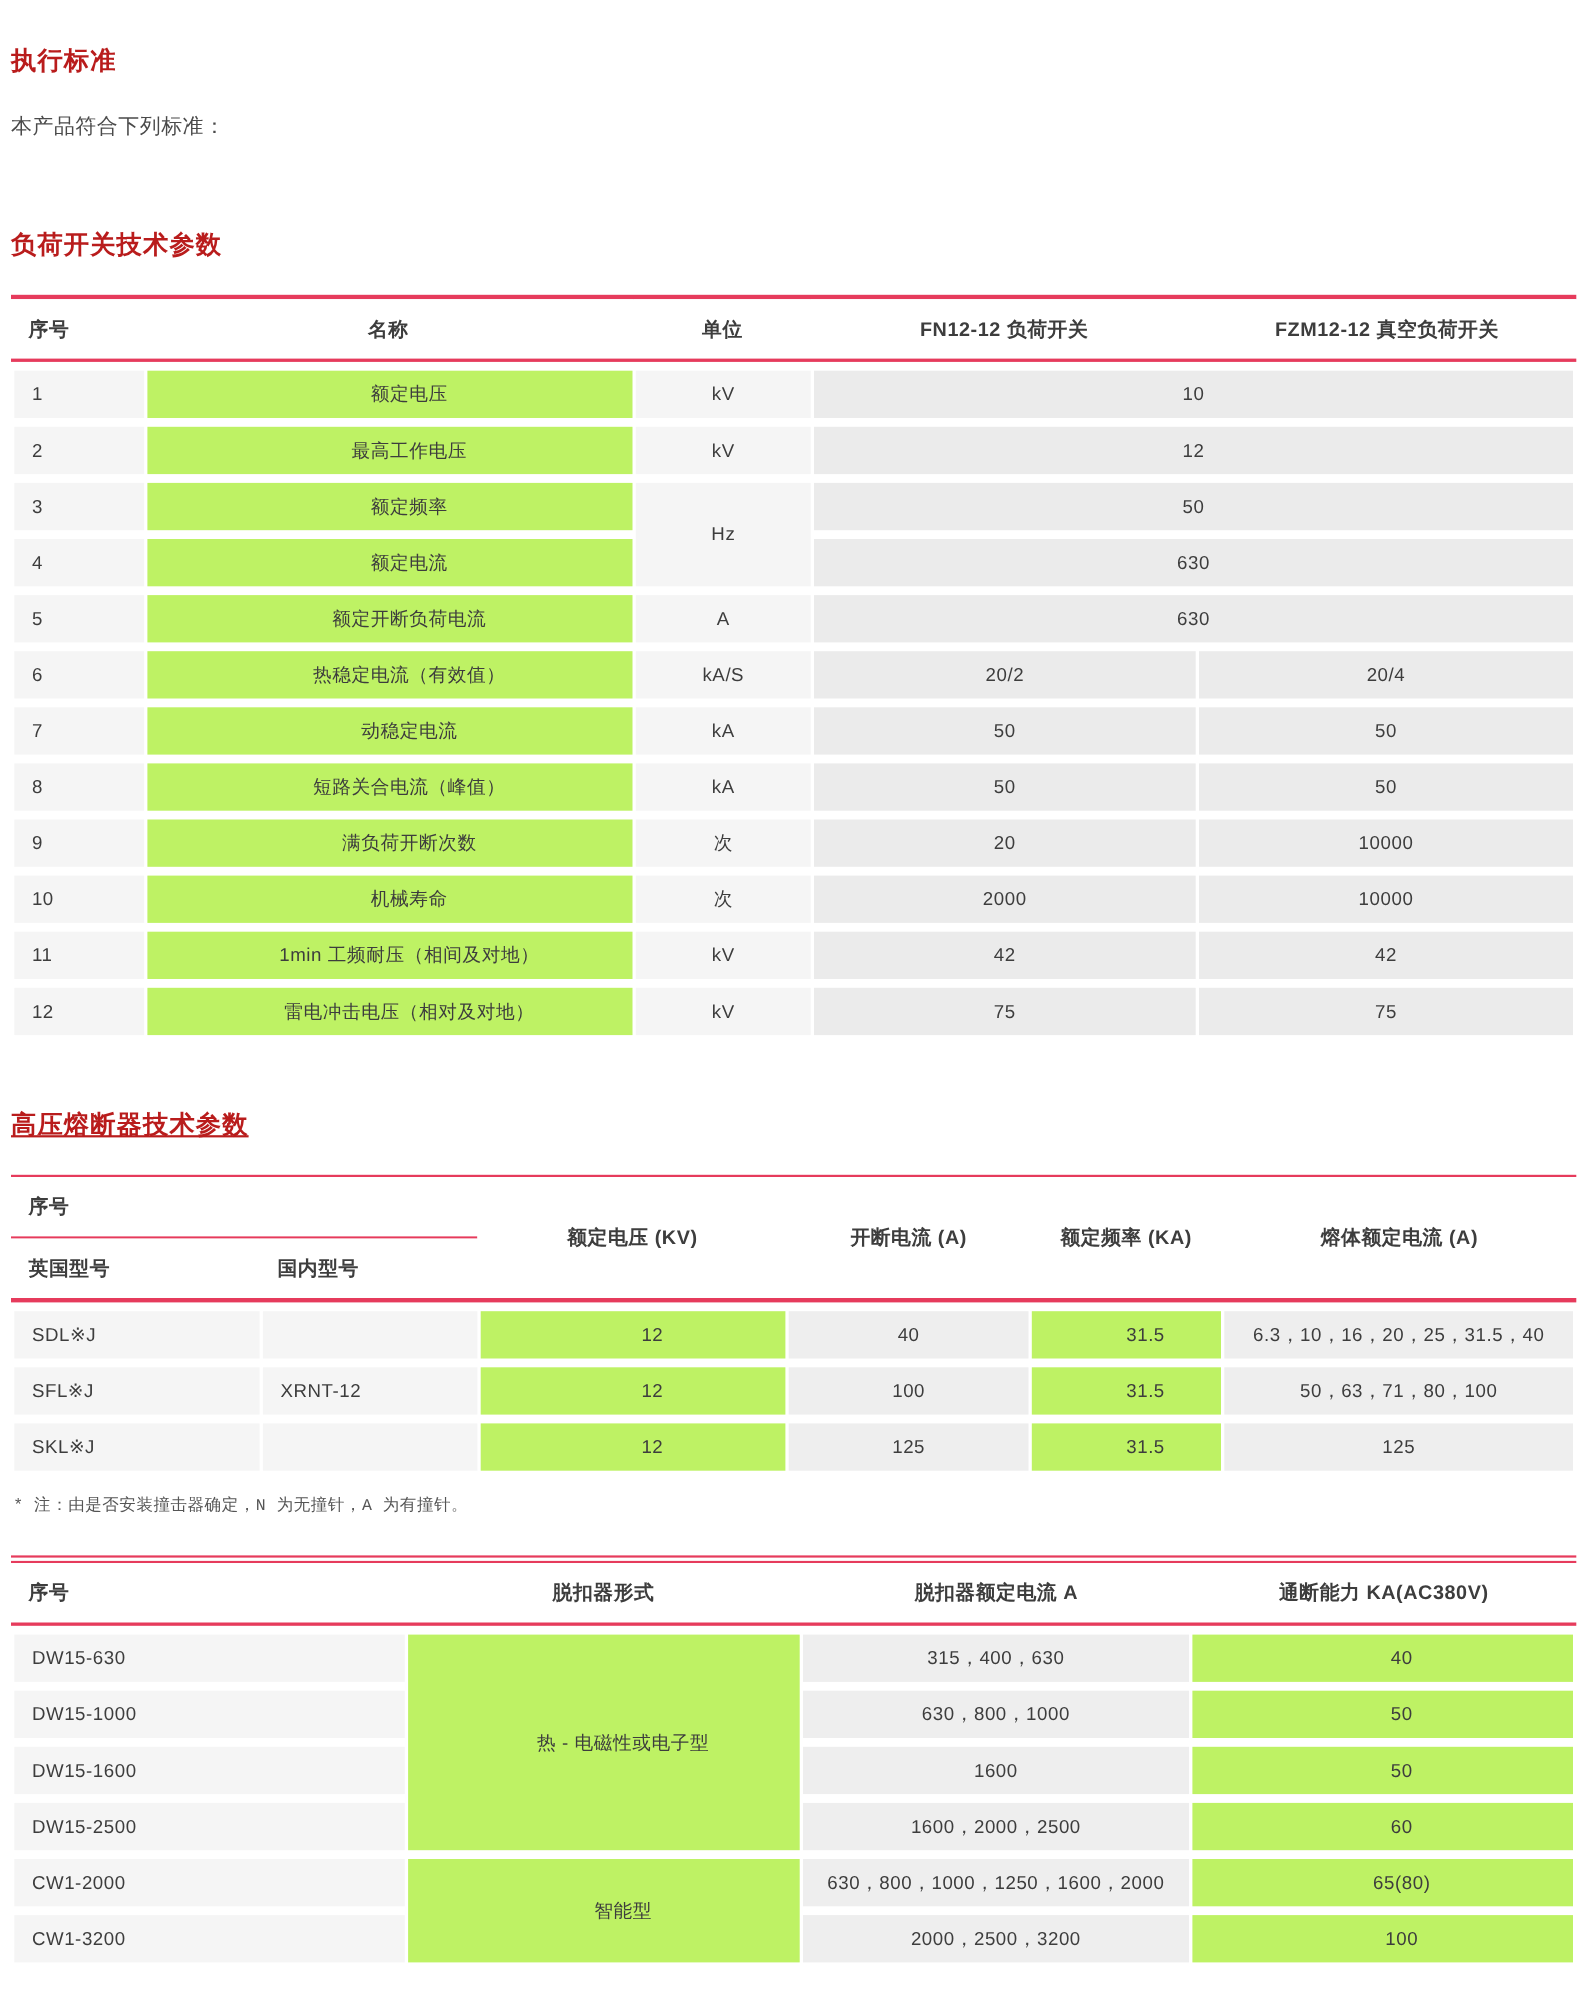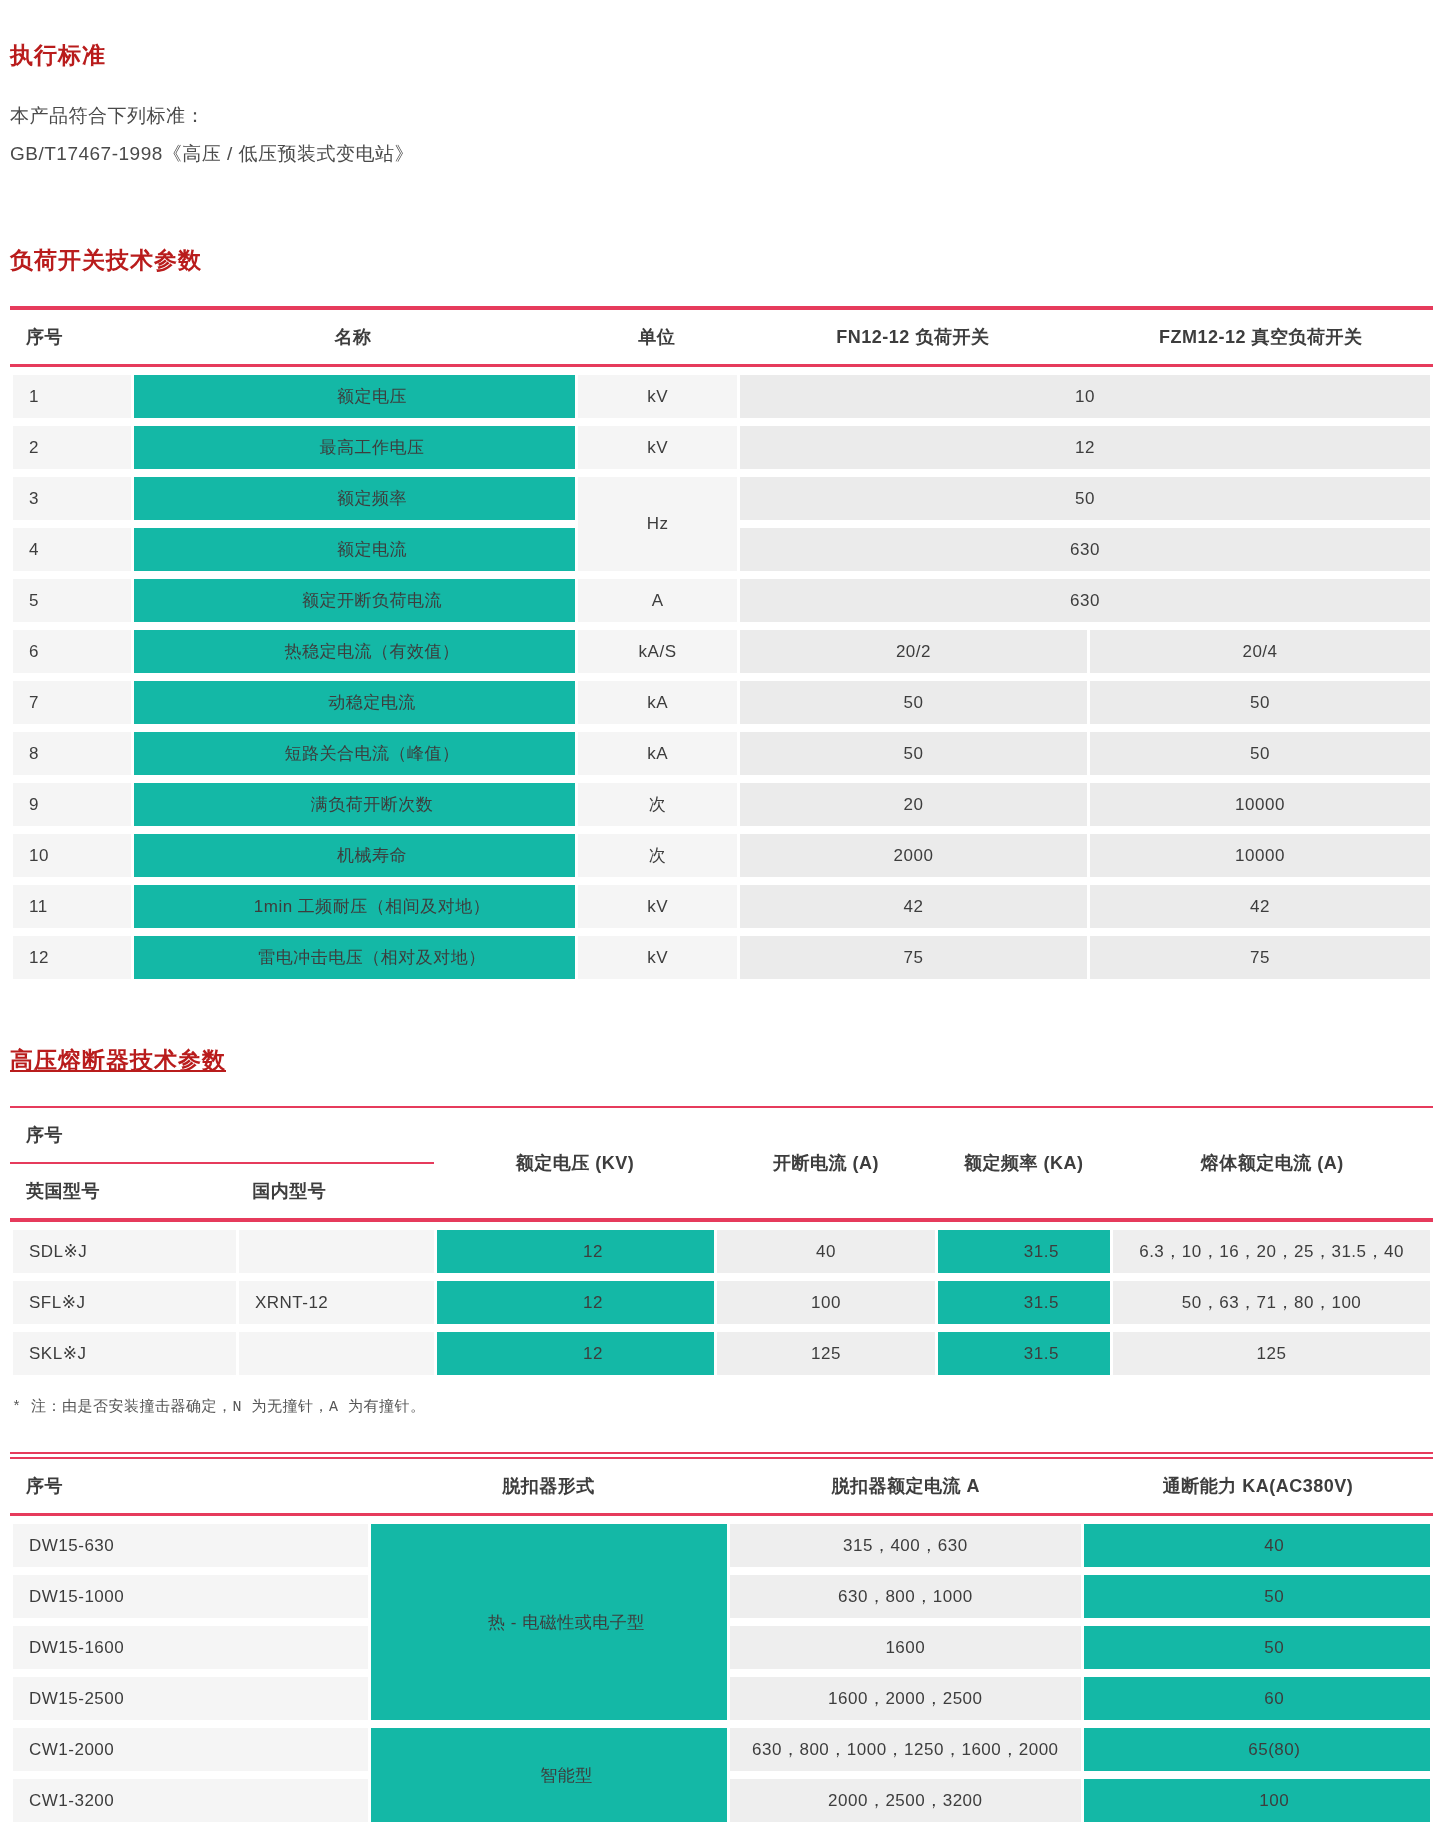--- a/index.html
+++ b/index.html
@@ -41,37 +41,36 @@
   }
   th.al { text-align:left; padding-left:16px; }
   td {
     font-size:17px; color:#3d3d3d; height:41px;
     text-align:center; vertical-align:middle; letter-spacing:0.5px;
   }
   td.al { text-align:left; padding-left:16px; }
 
   
   .bg-light { background:#f5f5f5; }
-  .bg-dark  { background:#14b8a6;padding-left:36px; }
+  .bg-dark  { background:#bef264;padding-left:36px; }
   .bg-mid   { background:#ebebeb; }
   .bg-mid2  { background:#eeeeee; }
 
   .seq-th { border-bottom:2px solid #e63b5c; }
 
   .note { font-size:15px; color:#555555; margin:14px 0 0 2px; letter-spacing:0.5px;font-family:Liberation Mono, monospace; }
 </style>
 </head>
 <body>
 
 <div class="page">
 
   <div>
     <h2 class="section-title" id="exec-title">执行标准</h2>
     <p class="intro-line" id="intro-first">本产品符合下列标准：</p>
-    <p class="intro-line">GB/T17467-1998《高压 / 低压预装式变电站》</p>
   </div>
 
   <div>
     <h2 class="section-title" id="load-title">负荷开关技术参数</h2>
 
     <div class="table-wrap">
       <div class="rule rule-4"></div>
       <table class="head-tbl">
         <colgroup>
           <col style="width:8.4%">

